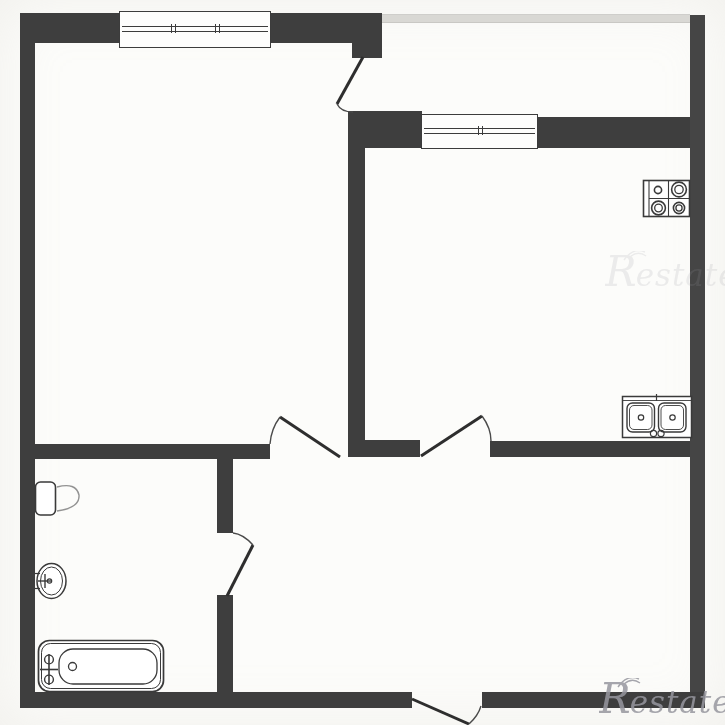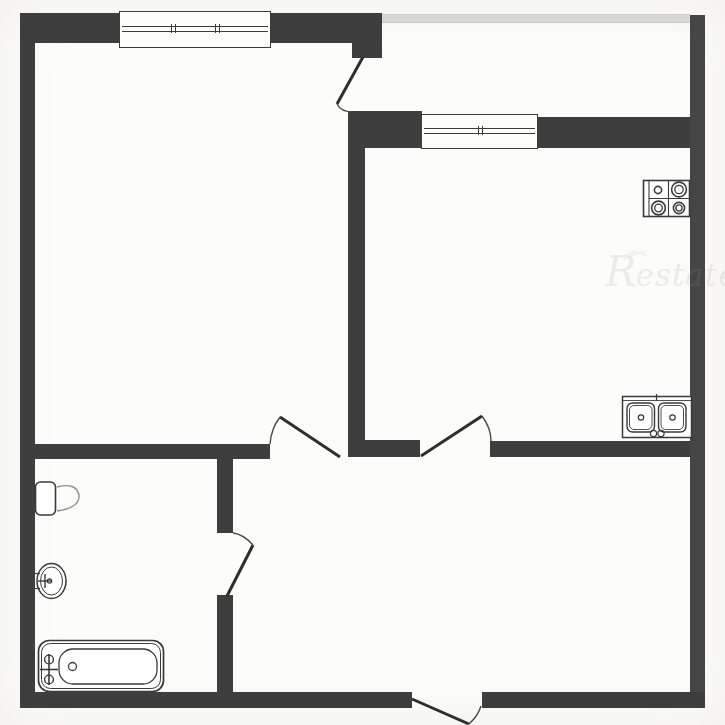--- a/index.html
+++ b/index.html
@@ -137,14 +137,19 @@
       <circle cx="49" cy="679.5" r="4.4" stroke-width="1.4"></circle>
     </g>
   </svg>
 
   <div class="wm mid">
     <svg class="swirl" width="26" height="14" viewBox="0 0 26 14">
       <path d="M1,13 Q10,0 22,5 M7,10 Q15,3 23,9" stroke="#97979f" fill="none" stroke-width="1.4"></path>
     </svg><span class="initial">R</span><span class="rest">estate</span>
   </div>
 
+  <div class="wm">
+    <svg class="swirl" width="26" height="14" viewBox="0 0 26 14">
+      <path d="M1,13 Q10,0 22,5 M7,10 Q15,3 23,9" stroke="#97979f" fill="none" stroke-width="1.4"></path>
+    </svg><span class="initial">R</span><span class="rest">estate</span>
+  </div>
 
 </div>
 
 </body></html>

